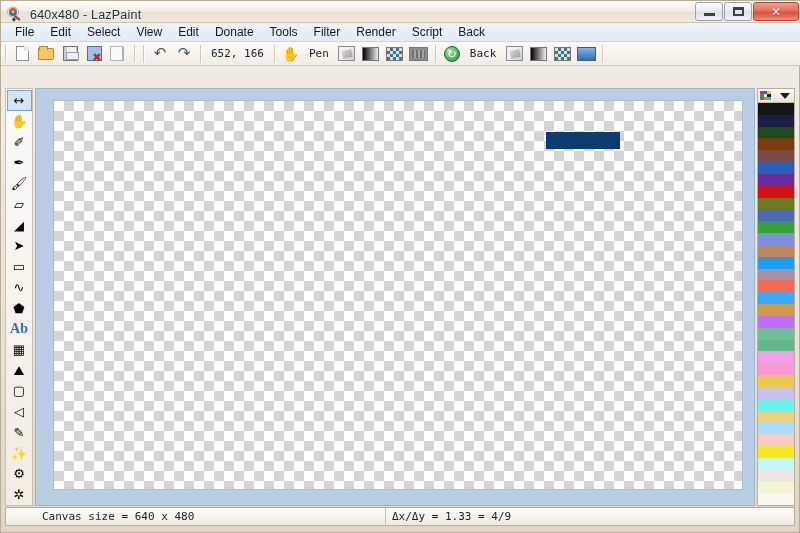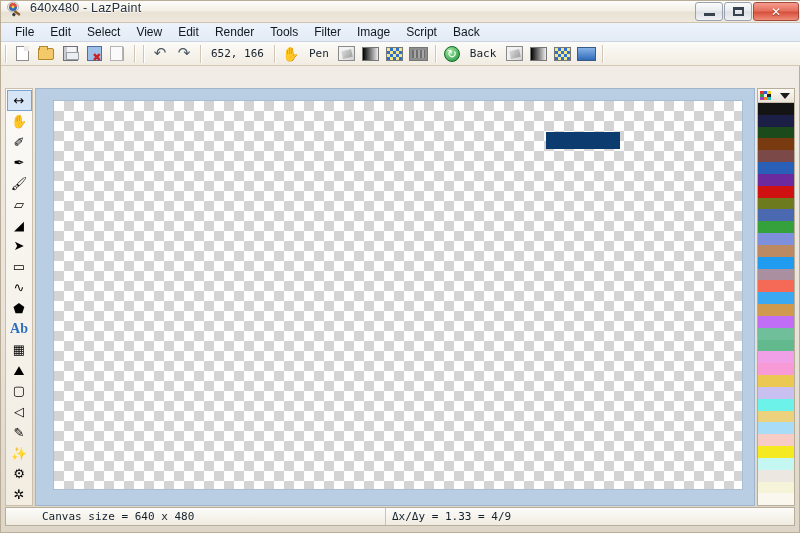--- a/index.html
+++ b/index.html
@@ -13,21 +13,21 @@
     position:relative; width:800px; height:533px;
     background: linear-gradient(180deg,#f3efe8 0%, #e9e3d9 60%, #ded6c8 100%);
     border:1px solid #b9ad98;
   }
 
   
   .titlebar {
     position:absolute; left:0; top:0; width:800px; height:22px;
     background: linear-gradient(180deg,#fdfcfa 0%,#f3efe6 45%,#e8e1d4 55%,#efe9dd 100%);
     border-bottom:1px solid #cfc4b0;
-    display:flex; align-items:flex-start;
+    display:flex; align-items:flex-end;
   }
   .title-icon { width:16px; height:16px; margin-left:6px; position:relative; flex:none; }
   .title-text {
     margin-left:7px; font-size:12.5px; color:#23303f;
     font-family:"Liberation Sans", sans-serif; letter-spacing:.2px;
     text-shadow:0 1px 0 rgba(255,255,255,.9);
   }
   .wbtns { position:absolute; right:2px; top:1px; display:flex; gap:1px; }
   .wbtn {
     width:28px; height:19px; border:1px solid #9aa3ad; border-radius:3px;
@@ -219,24 +219,24 @@
       </div>
     </div>
   </div>
 
   <div class="menubar">
     <div class="menu-item">File</div>
     <div class="menu-item">Edit</div>
     <div class="menu-item">Select</div>
     <div class="menu-item">View</div>
     <div class="menu-item">Edit</div>
-    <div class="menu-item">Render</div>
+    <div class="menu-item">Donate</div>
     <div class="menu-item">Tools</div>
     <div class="menu-item">Filter</div>
-    <div class="menu-item">Image</div>
+    <div class="menu-item">Render</div>
     <div class="menu-item">Script</div>
     <div class="menu-item">Back</div>
   </div>
 
   <div class="toolbar row1">
     <div class="tsep"></div>
     <div class="tgroup">
       <div class="tbtn">
           <span class="ic-new"></span>
         </div>

